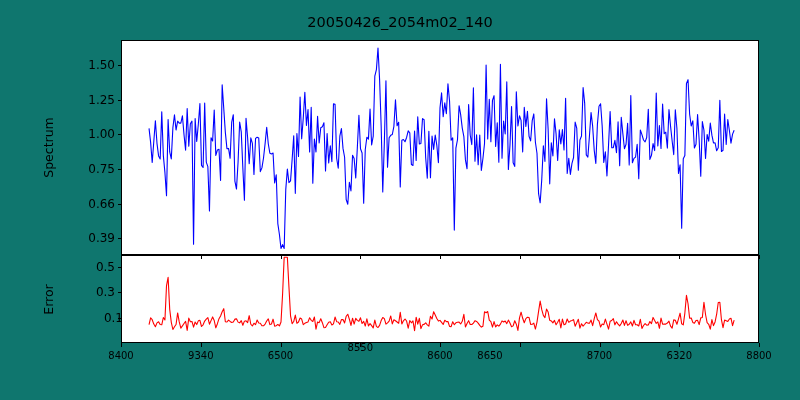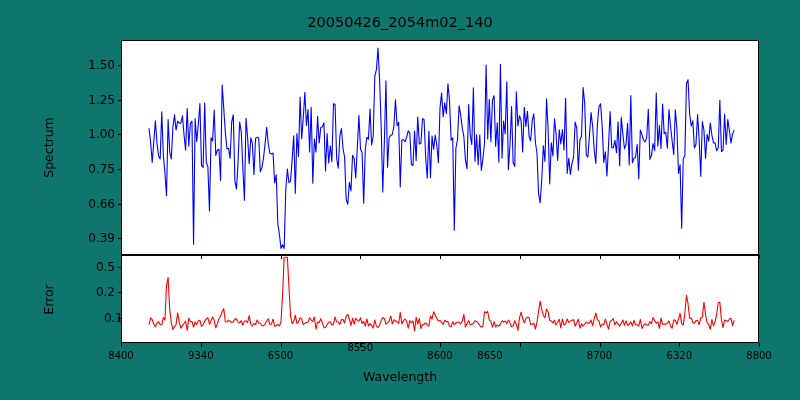--- a/index.html
+++ b/index.html
@@ -113,39 +113,38 @@
 
   <div class="panel" id="error-panel">
     <svg id="error-svg" viewBox="0 0 638 88" preserveAspectRatio="none">
         <polyline points="27.12,70.32 28.71,63.20 30.30,65.19 31.90,69.68 33.49,72.35 35.09,68.40 36.69,67.33 38.28,70.06 39.88,70.41 41.47,62.92 43.07,65.49 44.66,30.22 46.25,21.88 47.85,54.49 49.45,67.87 51.04,75.20 52.64,72.35 54.23,70.12 55.82,58.25 57.42,67.50 59.02,73.79 60.61,71.52 62.21,69.08 63.80,66.91 65.39,76.07 66.99,63.56 68.58,67.23 70.18,67.00 71.78,72.78 73.37,67.53 74.96,70.16 76.56,66.35 78.16,65.81 79.75,72.14 81.34,70.38 82.94,66.57 84.54,64.59 86.13,63.00 87.73,69.79 89.32,66.14 90.91,62.34 92.51,66.00 94.10,73.51 95.70,69.26 97.30,64.16 98.89,61.40 100.48,57.04 102.08,53.90 103.67,67.25 105.27,67.56 106.87,65.64 108.46,66.95 110.05,68.00 111.65,67.61 113.24,64.62 114.84,64.31 116.44,67.65 118.03,68.39 119.63,66.11 121.22,70.83 122.81,66.67 124.41,66.33 126.01,68.15 127.60,61.04 129.20,69.82 130.79,71.60 132.38,68.81 133.98,70.22 135.57,65.50 137.17,68.60 138.76,68.79 140.36,71.34 141.96,71.46 143.55,69.68 145.15,66.51 146.74,64.29 148.34,70.22 149.93,69.56 151.53,64.64 153.12,71.84 154.72,71.26 156.31,70.06 157.91,71.59 159.50,67.60 161.09,39.18 162.69,1.28 164.28,1.28 165.88,1.28 167.47,31.70 169.07,61.18 170.67,69.19 172.26,67.05 173.86,60.40 175.45,68.87 177.05,67.56 178.64,63.51 180.23,64.53 181.83,70.22 183.42,68.89 185.02,68.04 186.61,67.45 188.21,63.20 189.80,65.81 191.40,67.04 193.00,62.46 194.59,74.87 196.19,67.50 197.78,68.20 199.38,64.15 200.97,68.25 202.56,73.35 204.16,73.18 205.75,70.44 207.35,67.87 208.95,67.25 210.54,70.59 212.14,69.47 213.73,62.45 215.33,67.23 216.92,67.48 218.52,69.99 220.11,65.13 221.70,65.00 223.30,68.55 224.89,61.70 226.49,59.57 228.08,64.71 229.68,71.11 231.28,63.64 232.87,69.61 234.47,63.80 236.06,65.85 237.66,66.83 239.25,63.24 240.84,69.13 242.44,66.91 244.03,71.68 245.63,64.34 247.22,71.48 248.82,69.21 250.42,71.26 252.01,73.63 253.61,65.64 255.20,72.02 256.80,73.22 258.39,71.02 259.98,66.05 261.58,62.88 263.18,64.12 264.77,69.79 266.37,68.44 267.96,66.59 269.56,61.35 271.15,69.46 272.75,65.17 274.34,66.23 275.94,67.53 277.53,68.87 279.13,57.69 280.72,69.48 282.31,66.31 283.91,64.47 285.50,66.54 287.10,73.84 288.69,66.06 290.29,68.37 291.88,66.41 293.48,76.52 295.07,62.66 296.67,69.76 298.27,63.76 299.86,74.36 301.45,70.44 303.05,69.97 304.64,68.31 306.24,70.45 307.83,71.72 309.43,61.59 311.02,64.50 312.62,57.01 314.21,60.41 315.81,63.87 317.40,66.61 319.00,65.87 320.59,67.96 322.19,70.07 323.78,65.72 325.38,67.18 326.97,66.99 328.57,72.01 330.16,72.35 331.76,67.21 333.35,70.36 334.95,68.39 336.54,67.84 338.14,67.61 339.73,69.61 341.33,66.87 342.93,59.73 344.52,72.65 346.12,69.10 347.71,66.16 349.31,70.03 350.90,70.11 352.50,68.68 354.09,66.17 355.69,67.00 357.28,68.65 358.88,71.03 360.47,72.74 362.06,71.92 363.66,57.09 365.25,58.05 366.85,56.81 368.44,65.63 370.04,67.21 371.63,72.74 373.23,67.06 374.82,72.51 376.42,70.43 378.02,71.78 379.61,69.70 381.21,66.38 382.80,67.52 384.40,66.47 385.99,69.20 387.59,65.60 389.18,68.60 390.78,72.32 392.37,71.52 393.97,66.23 395.56,69.79 397.16,76.16 398.75,63.37 400.34,57.46 401.94,63.72 403.53,68.25 405.13,64.09 406.72,62.65 408.32,62.91 409.91,70.04 411.51,69.92 413.10,68.64 414.70,74.76 416.29,67.61 417.89,56.70 419.48,46.10 421.08,54.96 422.68,60.77 424.27,63.04 425.87,54.33 427.46,57.21 429.06,65.81 430.65,66.44 432.25,68.41 433.84,65.91 435.44,70.41 437.03,67.86 438.63,64.74 440.22,73.65 441.81,64.60 443.41,70.43 445.00,69.58 446.60,64.43 448.19,67.92 449.79,66.63 451.38,66.05 452.98,65.07 454.57,71.79 456.17,68.35 457.77,64.73 459.36,73.82 460.96,69.29 462.55,71.75 464.15,69.85 465.74,67.86 467.34,68.70 468.93,68.86 470.53,65.58 472.12,71.27 473.72,64.03 475.31,58.25 476.91,65.11 478.50,66.73 480.09,72.69 481.69,69.55 483.28,70.24 484.88,64.52 486.47,69.76 488.07,74.78 489.66,66.81 491.26,65.98 492.85,64.03 494.45,70.43 496.04,67.27 497.64,69.70 499.23,71.51 500.83,69.02 502.43,65.51 504.02,71.04 505.62,66.19 507.21,70.95 508.81,69.82 510.40,67.43 512.00,71.68 513.59,65.88 515.18,70.34 516.78,70.32 518.38,71.65 519.97,64.76 521.57,74.09 523.16,71.09 524.75,69.14 526.35,70.72 527.95,70.58 529.54,67.10 531.13,69.16 532.73,62.85 534.33,66.00 535.92,68.96 537.51,67.36 539.11,73.99 540.71,63.58 542.30,69.80 543.89,69.66 545.49,69.69 547.09,68.63 548.68,66.61 550.27,71.70 551.87,73.83 553.47,65.35 555.06,65.77 556.66,69.89 558.25,64.27 559.84,58.48 561.44,69.38 563.03,70.48 564.63,58.40 566.23,40.31 567.82,48.84 569.41,63.63 571.01,63.48 572.61,67.97 574.20,68.83 575.79,66.09 577.39,65.83 578.99,70.17 580.58,63.30 582.17,62.84 583.77,47.36 585.37,59.86 586.96,68.24 588.55,69.87 590.15,74.81 591.75,65.04 593.34,71.28 594.93,67.48 596.53,59.57 598.13,47.62 599.72,47.47 601.32,65.20 602.91,73.29 604.50,65.58 606.10,66.18 607.70,66.95 609.29,64.53 610.88,63.68 612.48,71.29 614.08,65.54" fill="none" stroke="#ff0000" stroke-width="1.1" stroke-linejoin="round"></polyline>
       </svg>
   </div>
 
   <div id="ylabel-spectrum" style="left: 17.5px; top: 140px;">Spectrum</div>
   <div id="ylabel-error" style="left: 33px; top: 291.5px;">Error</div>
 
-  <div id="xlabel">Wavelength</div>
 
   <div id="axis-decorations">
       <div class="tickmark ytickmark" style="left: 117.5px; top: 238.4px;"></div>
       <div class="ytick-label" style="left: 75px; top: 238.4px; width: 40px;">0.39</div>
       <div class="tickmark ytickmark" style="left: 117.5px; top: 203.7px;"></div>
       <div class="ytick-label" style="left: 75px; top: 203.7px; width: 40px;">0.66</div>
       <div class="tickmark ytickmark" style="left: 117.5px; top: 169px;"></div>
       <div class="ytick-label" style="left: 75px; top: 169px; width: 40px;">0.75</div>
       <div class="tickmark ytickmark" style="left: 117.5px; top: 134.3px;"></div>
       <div class="ytick-label" style="left: 75px; top: 134.3px; width: 40px;">1.00</div>
       <div class="tickmark ytickmark" style="left: 117.5px; top: 99.6px;"></div>
       <div class="ytick-label" style="left: 75px; top: 99.6px; width: 40px;">1.25</div>
       <div class="tickmark ytickmark" style="left: 117.5px; top: 65px;"></div>
       <div class="ytick-label" style="left: 75px; top: 65px; width: 40px;">1.50</div>
       <div class="tickmark ytickmark" style="left: 117.5px; top: 317.5px;"></div>
       <div class="ytick-label" style="left: 87px; top: 317.5px; width: 36px;">0.1</div>
       <div class="tickmark ytickmark" style="left: 117.5px; top: 292px;"></div>
-      <div class="ytick-label" style="left: 79px; top: 292px; width: 36px;">0.2</div>
+      <div class="ytick-label" style="left: 79px; top: 292px; width: 36px;">0.3</div>
       <div class="tickmark ytickmark" style="left: 117.5px; top: 266.5px;"></div>
       <div class="ytick-label" style="left: 79px; top: 266.5px; width: 36px;">0.5</div>
       <div class="tickmark xtickmark" style="left: 121px; top: 343px;"></div>
       <div class="xtick-label" style="left: 121px; top: 350px; width: 70px;">8400</div>
       <div class="tickmark xtickmark" style="left: 121px; top: 255px;"></div>
       <div class="tickmark xtickmark" style="left: 200.8px; top: 343px;"></div>
       <div class="xtick-label" style="left: 200.8px; top: 350px; width: 70px;">9340</div>
       <div class="tickmark xtickmark" style="left: 200.8px; top: 255px;"></div>
       <div class="tickmark xtickmark" style="left: 280.5px; top: 343px;"></div>
       <div class="xtick-label" style="left: 280.5px; top: 350px; width: 70px;">6500</div>

